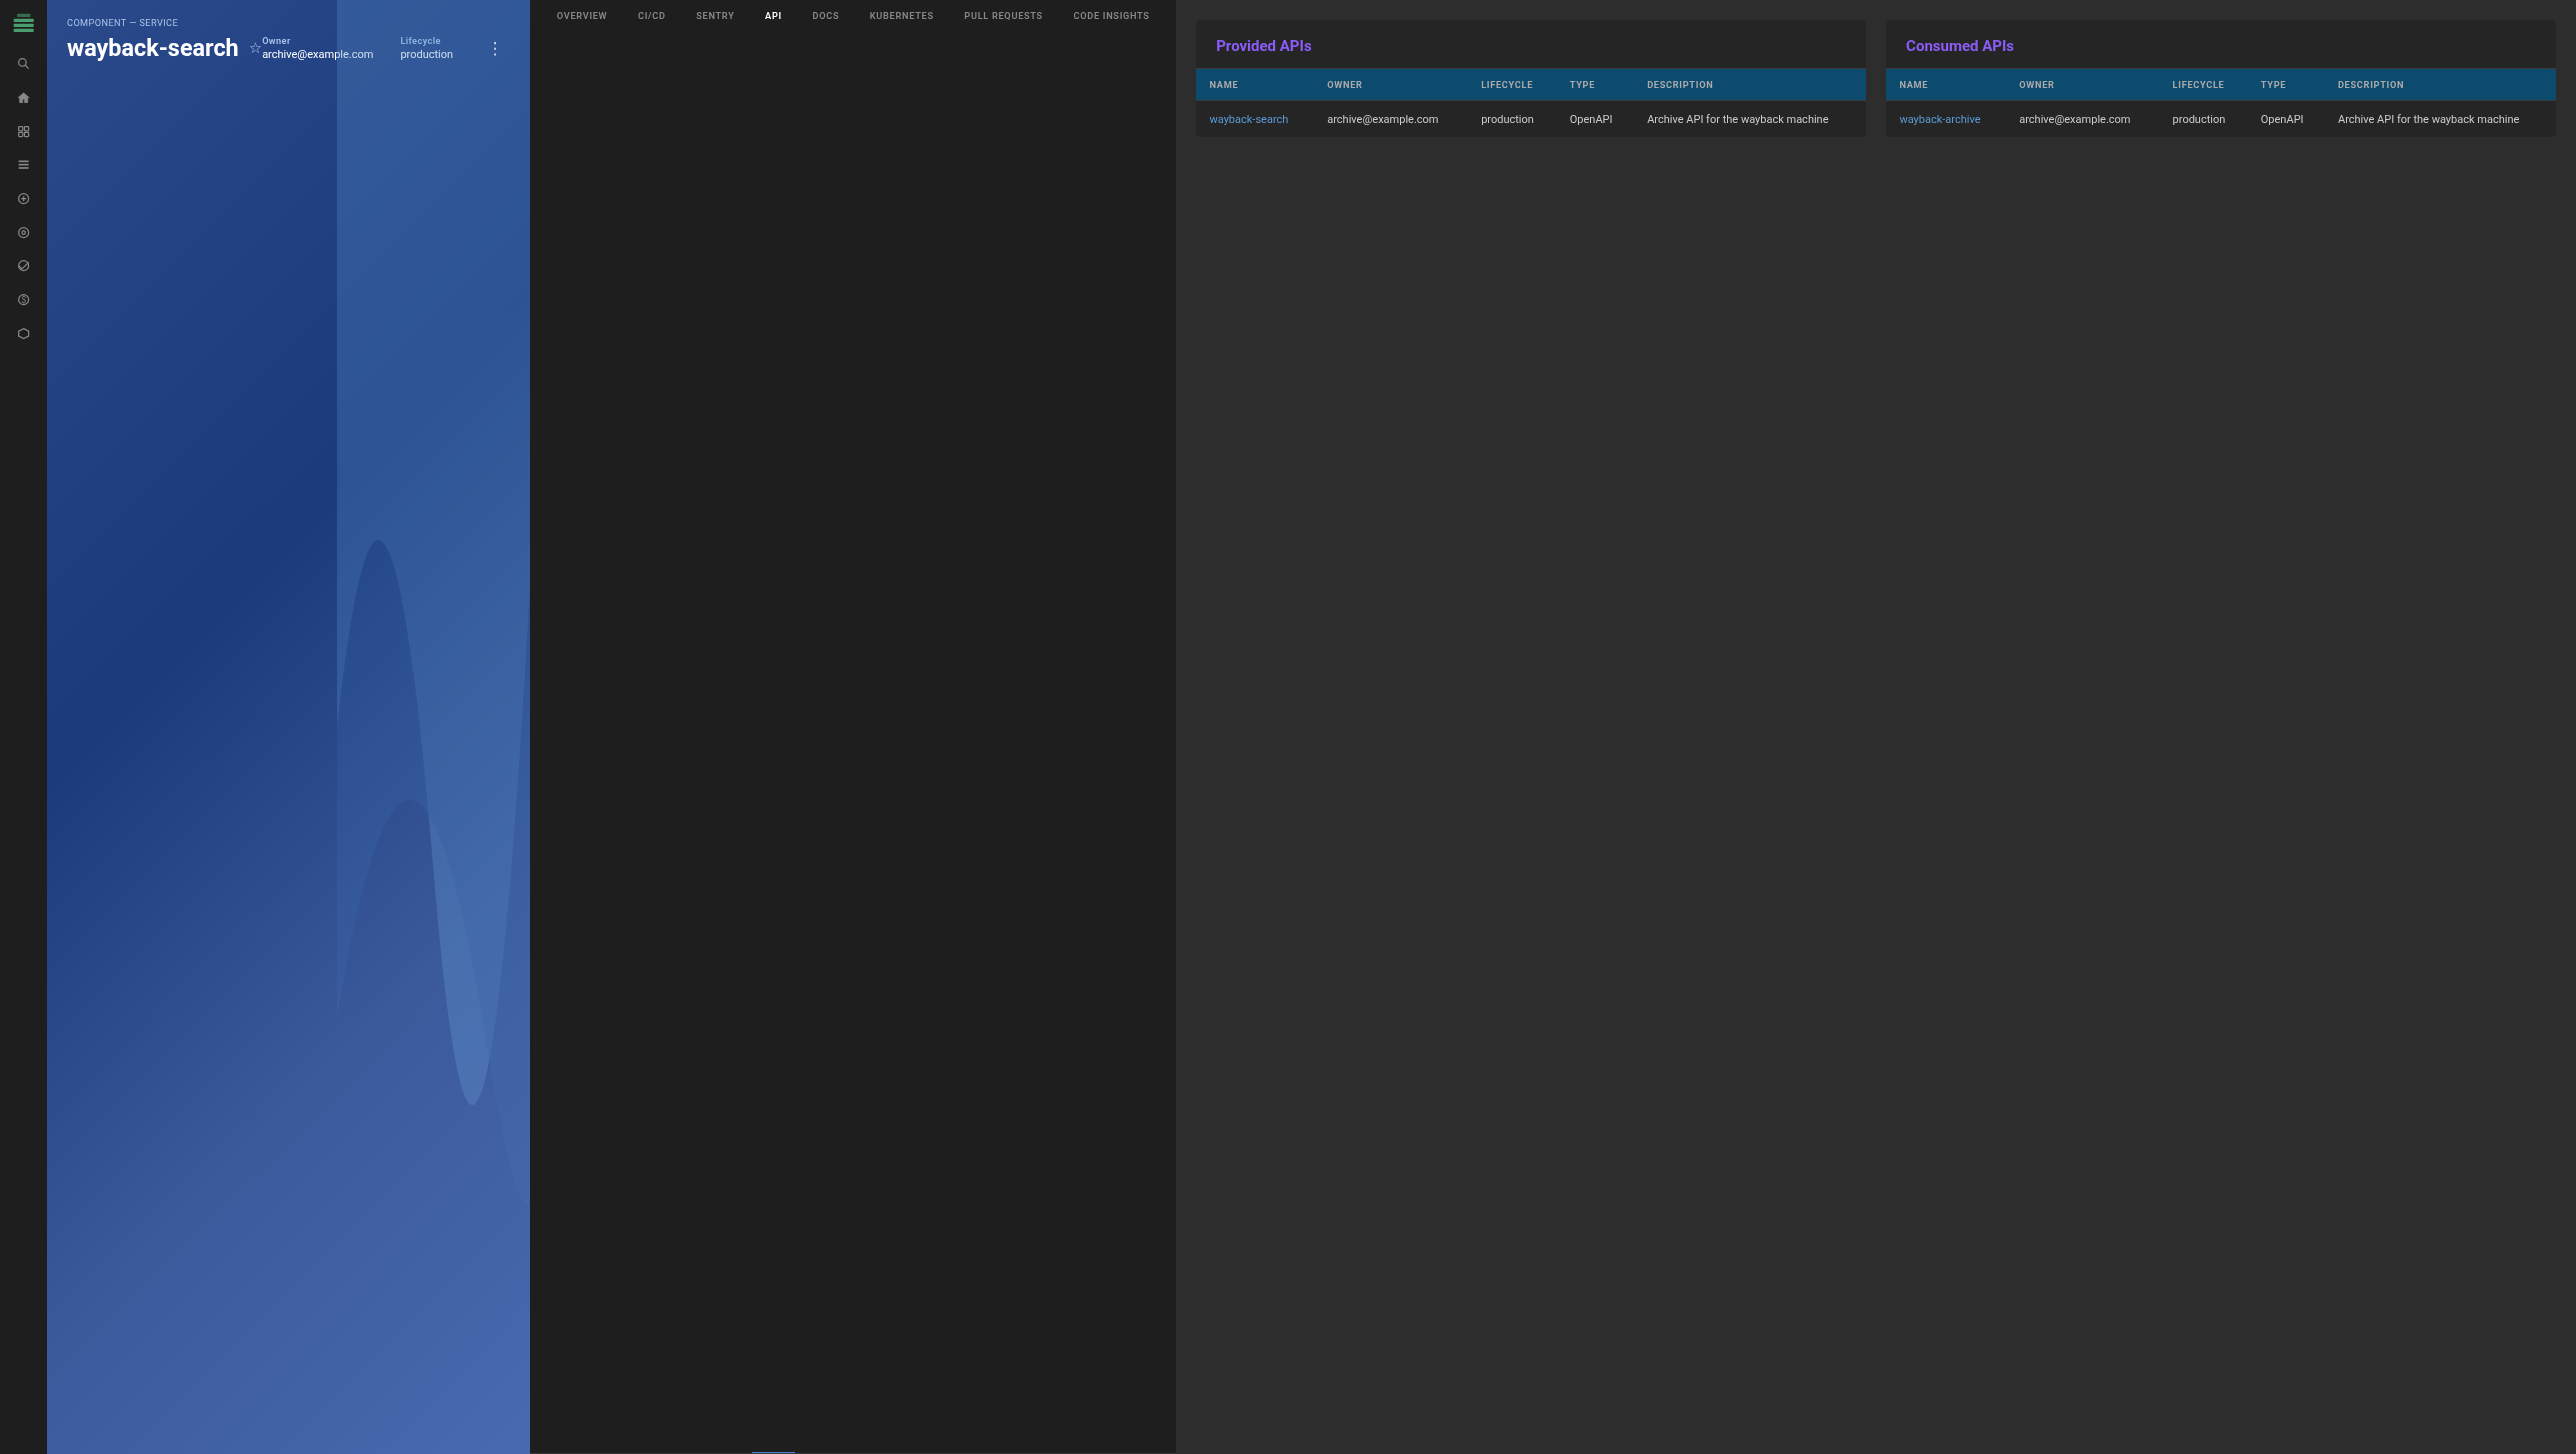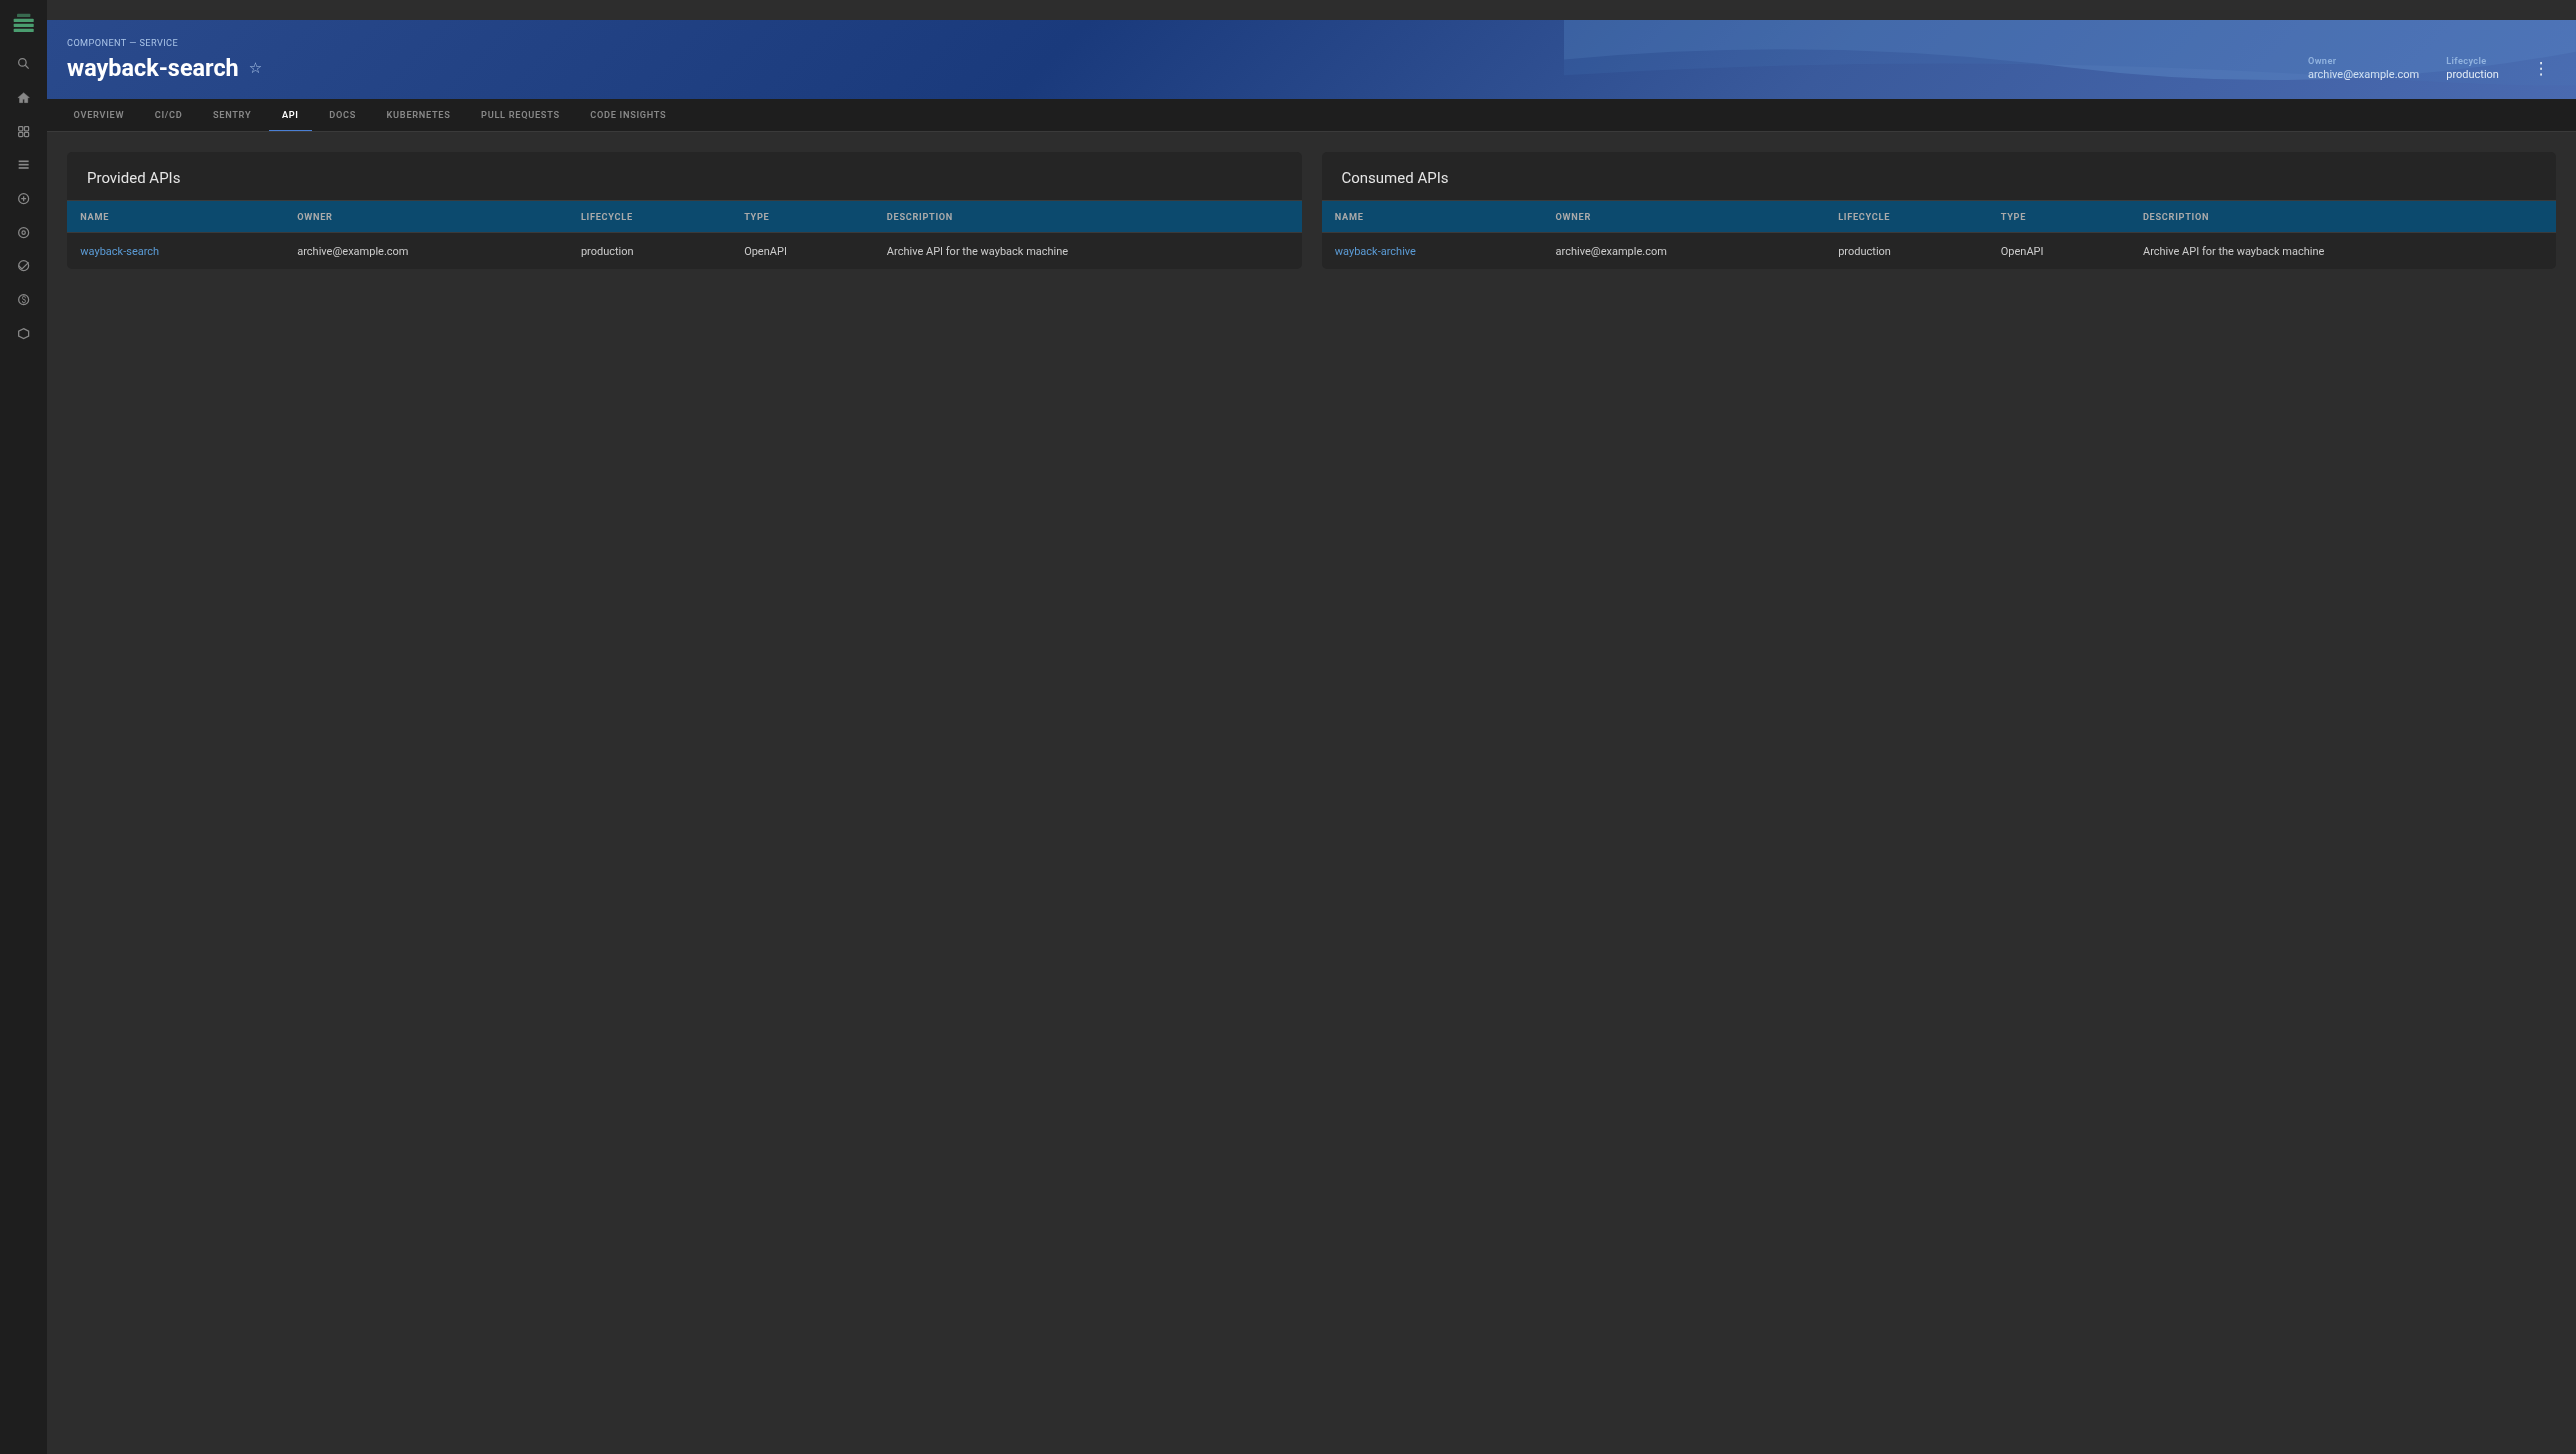--- a/index.html
+++ b/index.html
@@ -41,23 +41,22 @@
       border-radius: 3.3px;
       color: #888;
       cursor: pointer;
       font-size: 13.3px;
     }
 
     
     .main {
       flex: 1;
       display: flex;
-      flex-direction: column;
+      flex-direction: row;
       overflow: hidden;
-      margin-top: 20px;
     }
 
     
     .header {
       background: linear-gradient(135deg, #2a4a8c 0%, #1a3a7c 40%, #3a5a9c 70%, #4a6ab0 100%);
       padding: 16.7px 20px 0 20px;
       position: relative;
       flex-shrink: 0;
     }
     .header-breadcrumb {
@@ -149,22 +148,22 @@
     
     .api-panel {
       background: #252525;
       border-radius: 5px;
       overflow: hidden;
       flex: 1;
     }
     .api-panel-header {
       padding: 16.7px 20px 13.3px;
       font-size: 15px;
-      font-weight: 400;
-      color: #e5e5e5;
+      font-weight: 700;
+      color: #8b5cf6;
       border-bottom: 0.8px solid #3a3a3a;
     }
 
     
     .api-table {
       width: 100%;
       border-collapse: collapse;
     }
     .api-table th {
       padding: 10px 13.3px;

